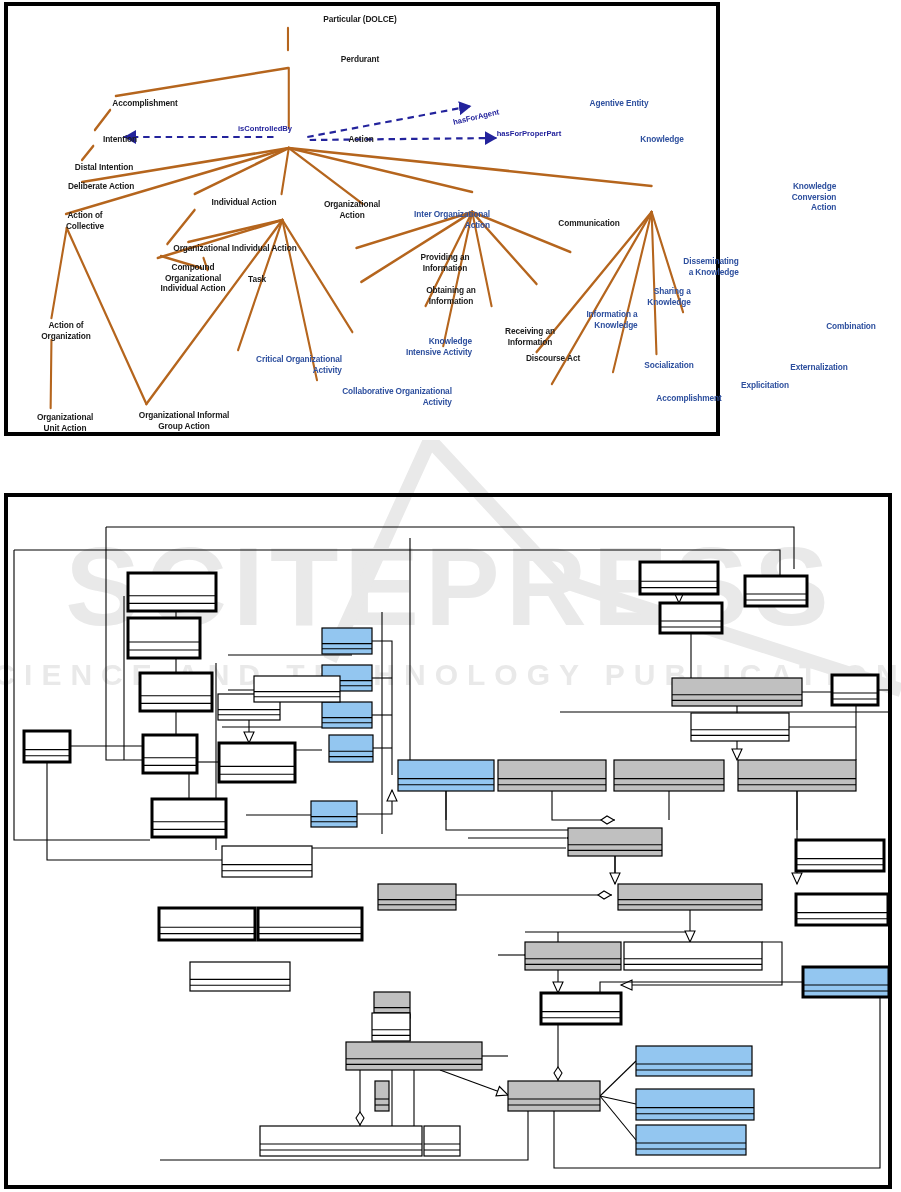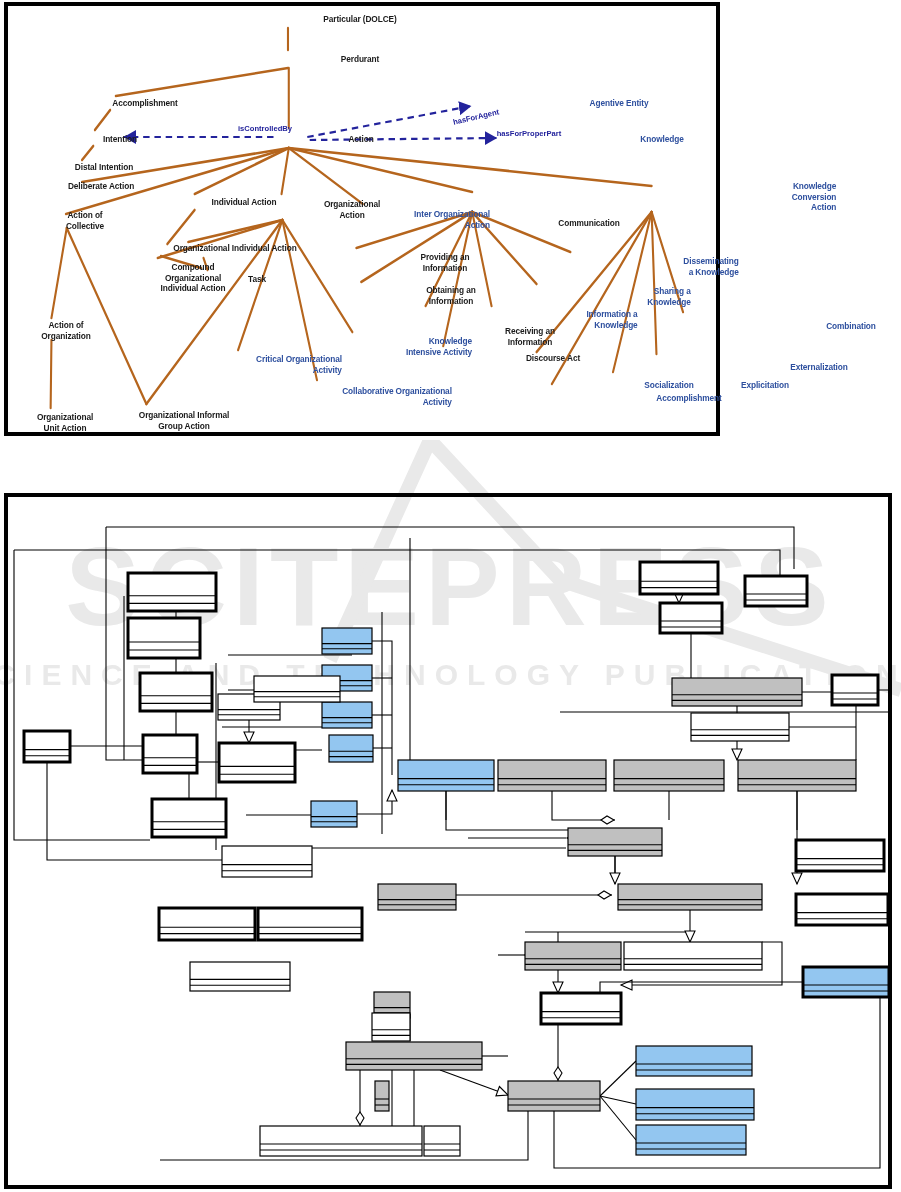--- a/index.html
+++ b/index.html
@@ -144,21 +144,21 @@
       <div class="tax-node blue" style="left: 604px; top: 313px;">Information a
 Knowledge</div>
       <div class="tax-node black" style="left: 58px; top: 324px;">Action of
 Organization</div>
       <div class="tax-node blue" style="left: 843px; top: 320px;">Combination</div>
       <div class="tax-node blue" style="left: 431px; top: 340px;">Knowledge
 Intensive Activity</div>
       <div class="tax-node blue" style="left: 291px; top: 358px;">Critical Organizational
 Activity</div>
       <div class="tax-node black" style="left: 545px; top: 352px;">Discourse Act</div>
-      <div class="tax-node blue" style="left: 661px; top: 379px;">Socialization</div>
+      <div class="tax-node blue" style="left: 661px; top: 359px;">Socialization</div>
       <div class="tax-node blue" style="left: 811px; top: 361px;">Externalization</div>
       <div class="tax-node blue" style="left: 389px; top: 390px;">Collaborative Organizational
 Activity</div>
       <div class="tax-node blue" style="left: 757px; top: 379px;">Explicitation</div>
       <div class="tax-node blue" style="left: 681px; top: 392px;">Accomplishment</div>
       <div class="tax-node black" style="left: 176px; top: 414px;">Organizational Informal
 Group Action</div>
       <div class="tax-node black" style="left: 57px; top: 416px;">Organizational
 Unit Action</div>
     </div>

